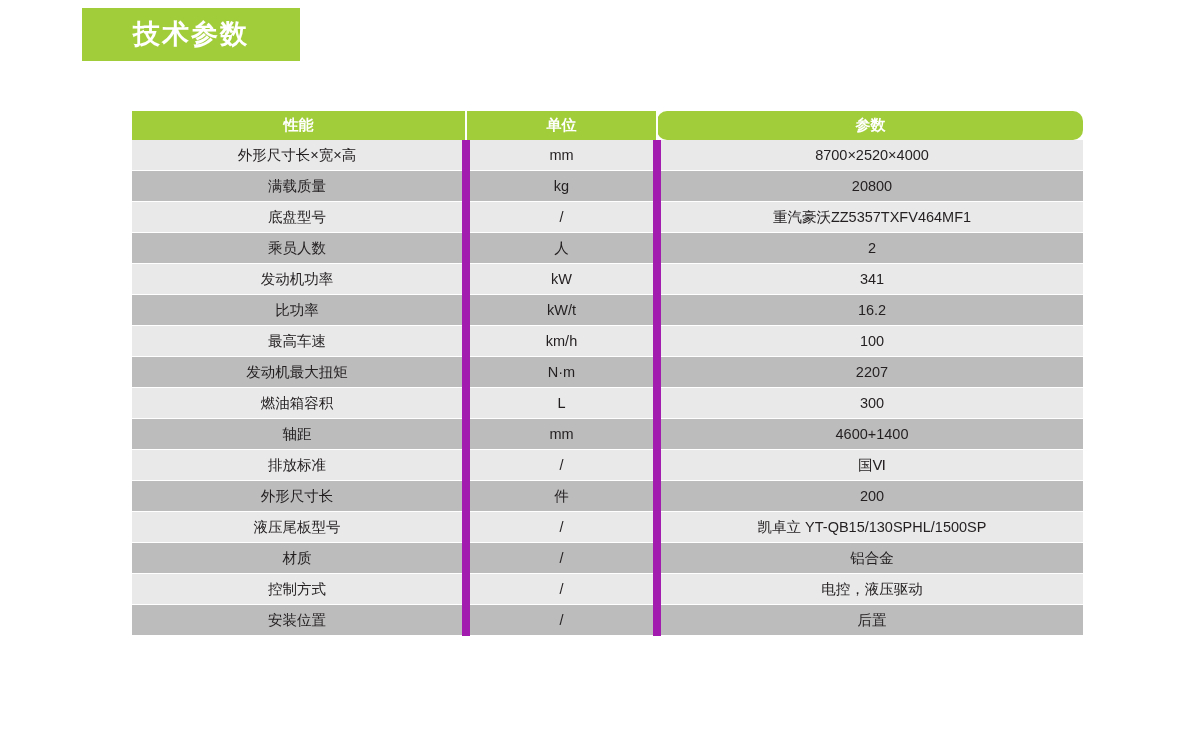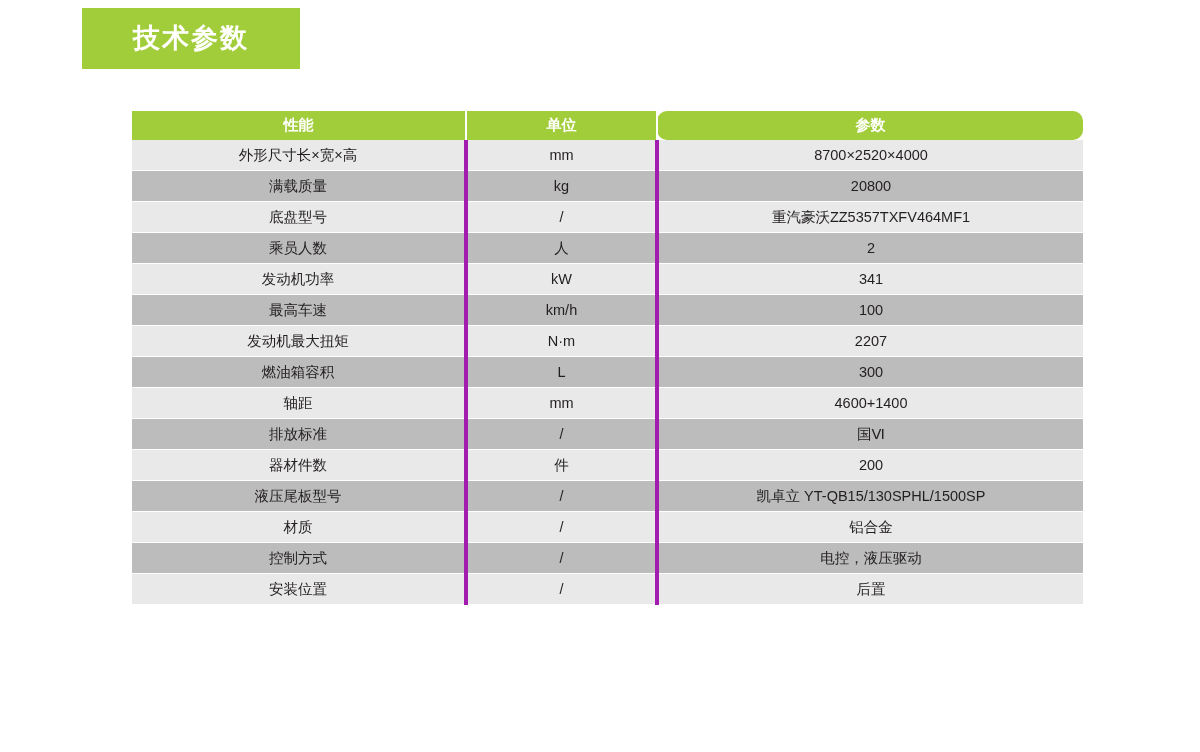--- a/index.html
+++ b/index.html
@@ -14,21 +14,21 @@
     color: #231f20;
     position: relative;
     overflow: hidden;
   }
 
   .title-badge {
     position: absolute;
     left: 82px;
     top: 8px;
     width: 218px;
-    height: 61px;
+    height: 53px;
     background: #a2cd3a;
     display: flex;
     align-items: center;
     justify-content: center;
   }
   .title-badge .title-text {
     color: #ffffff;
     font-size: 27px;
     font-weight: bold;
     letter-spacing: 2px;
@@ -60,21 +60,21 @@
     border-right: 2px solid #ffffff;
     padding: 0;
   }
   table.spec-table th:last-child { border-right: none; border-radius: 10px; }
 
   table.spec-table td {
     font-size: 14.5px;
     text-align: center;
     height: 30px;
     padding: 0;
-    border-right: 4px solid #a21caf;
+    border-right: 8px solid #a21caf;
     border-bottom: 1px solid #ffffff;
     color: #231f20;
   }
   table.spec-table td:last-child { border-right: none; }
 
   table.spec-table tbody tr:nth-child(odd) td { background: #e9e9e9; }
   table.spec-table tbody tr:nth-child(even) td { background: #bcbcbc; }
 </style>
 </head>
 <body>
@@ -117,20 +117,25 @@
           <td>乘员人数</td>
           <td>人</td>
           <td>2</td>
         </tr>
         <tr>
           <td>发动机功率</td>
           <td>kW</td>
           <td>341</td>
         </tr>
         <tr>
+          <td>比功率</td>
+          <td>kW/t</td>
+          <td>16.2</td>
+        </tr>
+        <tr>
           <td>最高车速</td>
           <td>km/h</td>
           <td>100</td>
         </tr>
         <tr>
           <td>发动机最大扭矩</td>
           <td>N·m</td>
           <td>2207</td>
         </tr>
         <tr>
@@ -142,21 +147,21 @@
           <td>轴距</td>
           <td>mm</td>
           <td>4600+1400</td>
         </tr>
         <tr>
           <td>排放标准</td>
           <td>/</td>
           <td>国Ⅵ</td>
         </tr>
         <tr>
-          <td>器材件数</td>
+          <td>外形尺寸长</td>
           <td>件</td>
           <td>200</td>
         </tr>
         <tr>
           <td>液压尾板型号</td>
           <td>/</td>
           <td>凯卓立 YT-QB15/130SPHL/1500SP</td>
         </tr>
         <tr>
           <td>材质</td>

